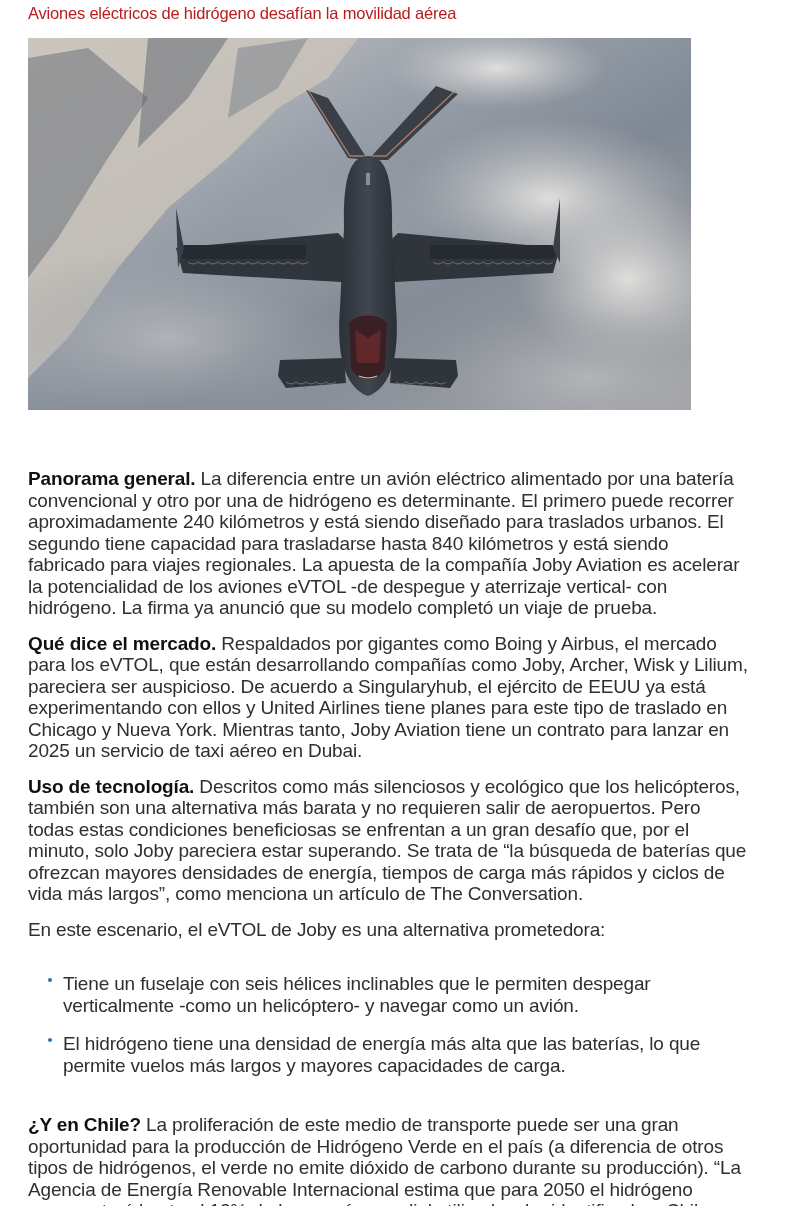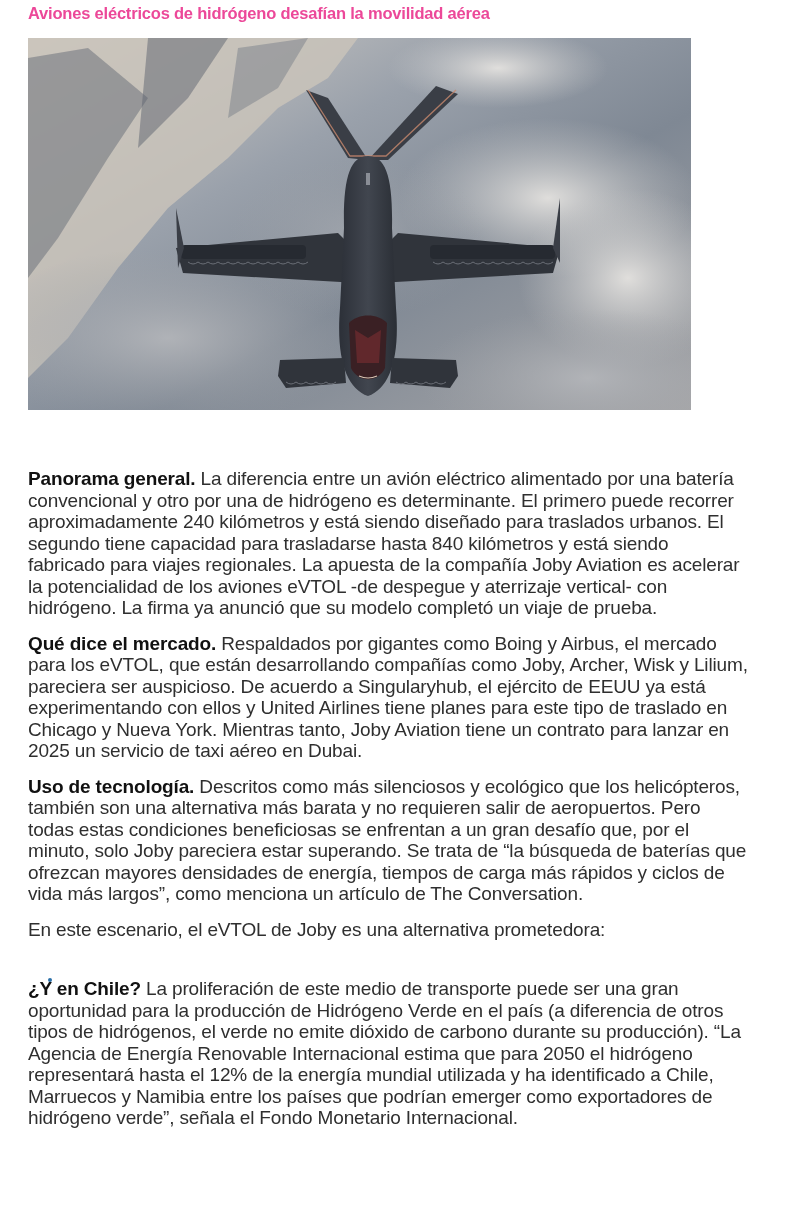--- a/index.html
+++ b/index.html
@@ -2,21 +2,21 @@
 <html><head>
   <meta charset="utf-8">
   <style>
     html, body { margin: 0; padding: 0; background: #ffffff; }
     body {
       width: 800px; height: 1206px; position: relative; overflow: hidden;
       font-family: "Liberation Sans", sans-serif; color: #2b2b2b;
     }
     .title {
       position: absolute; left: 28px; top: 2px; margin: 0;
-      font-size: 16.5px; font-weight: bold; color: #ec4899; letter-spacing: -0.2px;
+      font-size: 16.5px; font-weight: normal; color: #b91c1c; letter-spacing: -0.2px;
       line-height: 22px;
     }
     .hero {
       position: absolute; left: 28px; top: 38px; width: 663px; height: 372px;
       overflow: hidden; background: #8e949c;
     }
     .hero svg { display: block; width: 100%; height: 100%; }
     .article {
       position: absolute; left: 28px; top: 468px; width: 720px;
       font-size: 19px; line-height: 21.5px; color: #2f2f2f; letter-spacing: -0.15px;
@@ -106,17 +106,18 @@
   </svg>
 </div>
 
 <div class="article">
   <p><b>Panorama general.</b><span> La diferencia entre un avión eléctrico alimentado por una batería convencional y otro por una de hidrógeno es determinante. El primero puede recorrer aproximadamente 240 kilómetros y está siendo diseñado para traslados urbanos. El segundo tiene capacidad para trasladarse hasta 840 kilómetros y está siendo fabricado para viajes regionales. La apuesta de la compañía Joby Aviation es acelerar la potencialidad de los aviones eVTOL -de despegue y aterrizaje vertical- con hidrógeno. La firma ya anunció que su modelo completó un viaje de prueba.</span></p>
   <p><b>Qué dice el mercado.</b><span> Respaldados por gigantes como Boing y Airbus, el mercado para los eVTOL, que están desarrollando compañías como Joby, Archer, Wisk y Lilium, pareciera ser auspicioso. De acuerdo a Singularyhub, el ejército de EEUU ya está experimentando con ellos y United Airlines tiene planes para este tipo de traslado en Chicago y Nueva York. Mientras tanto, Joby Aviation tiene un contrato para lanzar en 2025 un servicio de taxi aéreo en Dubai.</span></p>
   <p><b>Uso de tecnología.</b><span> Descritos como más silenciosos y ecológico que los helicópteros, también son una alternativa más barata y no requieren salir de aeropuertos. Pero todas estas condiciones beneficiosas se enfrentan a un gran desafío que, por el minuto, solo Joby pareciera estar superando. Se trata de “la búsqueda de baterías que ofrezcan mayores densidades de energía, tiempos de carga más rápidos y ciclos de vida más largos”, como menciona un artículo de The Conversation.</span></p>
   <p class="p-intro">En este escenario, el eVTOL de Joby es una alternativa prometedora:</p>
 
   <ul class="list">
-    <li><span class="dot"></span></li>
+    <li><span class="dot"></span><span>Tiene un fuselaje con seis hélices inclinables que le permiten despegar verticalmente -como un helicóptero- y navegar como un avión.</span></li>
+    <li><span class="dot"></span><span>El hidrógeno tiene una densidad de energía más alta que las baterías, lo que permite vuelos más largos y mayores capacidades de carga.</span></li>
   </ul>
 
   <p class="p-chile"><b>¿Y en Chile?</b><span> La proliferación de este medio de transporte puede ser una gran oportunidad para la producción de Hidrógeno Verde en el país (a diferencia de otros tipos de hidrógenos, el verde no emite dióxido de carbono durante su producción). “La Agencia de Energía Renovable Internacional estima que para 2050 el hidrógeno representará hasta el 12% de la energía mundial utilizada y ha identificado a Chile, Marruecos y Namibia entre los países que podrían emerger como exportadores de hidrógeno verde”, señala el Fondo Monetario Internacional.</span></p>
 </div>
 
 </body></html>

